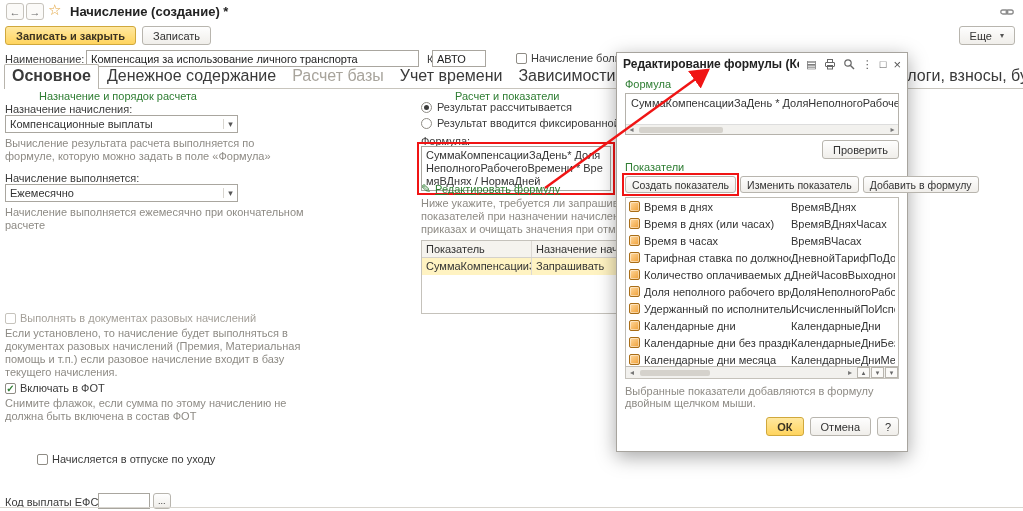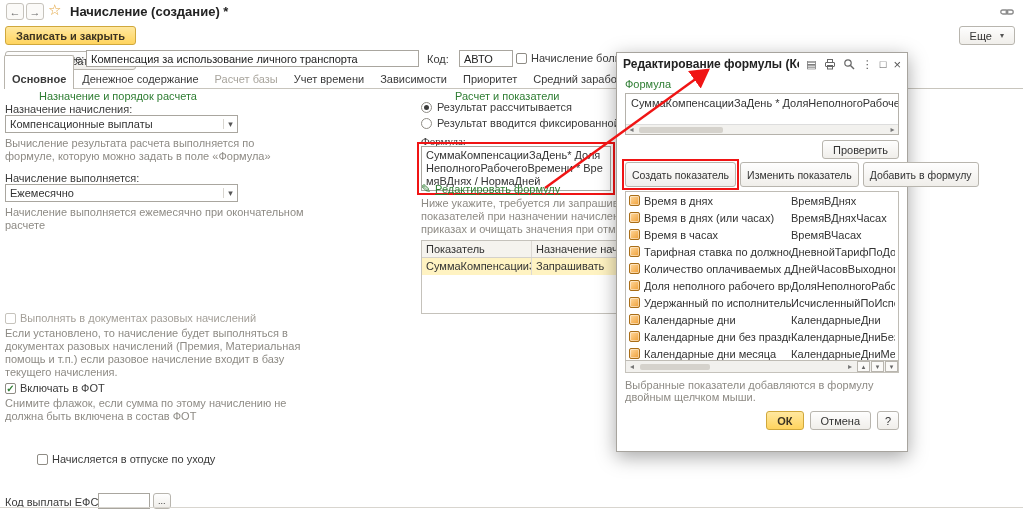--- a/index.html
+++ b/index.html
@@ -38,30 +38,30 @@
                    width:5px; height:5px; border-radius:50%; background:#3c3c3c; }
 
   
   .navbtn { position:absolute; width:18px; height:17px; display:flex; align-items:center;
             justify-content:center; border:1px solid #c6c3bc; border-radius:3px;
             background:#fbfaf8; color:#666; font-size:11px; }
   .star { position:absolute; left:48px; top:1px; font-size:15px; color:#e2a33c; }
   .wtitle { position:absolute; left:70px; top:4px; font-size:13px; font-weight:bold; color:#222; white-space:nowrap; }
   .linkicon { position:absolute; left:1000px; top:5px; }
 
-  .cmdbar { position:absolute; left:5px; top:26px; display:flex; gap:6px;flex-direction:column; }
+  .cmdbar { position:absolute; left:5px; top:26px; display:flex; gap:6px; }
   .morebtn { position:absolute; right:8px; top:26px; gap:4px; }
   .morebtn .mcaret { font-size:8px; color:#555; margin-left:4px; }
 
   .headrow-label { position:absolute; white-space:nowrap; }
 
   
   .tabs { position:absolute; left:4px; top:70px; right:0; height:19px;
           display:flex; align-items:flex-end; border-bottom:1px solid #c8c5bd; }
-  .tab { padding:17px 7px 3px; font-size:11px; white-space:nowrap; color:#3a3a3a;
+  .tab { padding:2px 7px 3px; font-size:16px; white-space:nowrap; color:#3a3a3a;
          border:1px solid transparent; border-bottom:none; }
   .tab.active { background:#fff; border-color:#b8b4ac; border-radius:2px 2px 0 0;
                 margin-bottom:-1px; padding-bottom:4px; font-weight:bold; }
   .tab.disabled { color:#a8a49c; }
 
   
   .abs { position:absolute; }
 
   
   .fwrap { position:absolute; left:421px; top:146px; width:190px; }
@@ -96,21 +96,21 @@
   .dsec { color:#2e7d32; margin:2px 0 3px; }
   .dfbox { position:relative; border:1px solid #b5b2ab; height:42px; background:#fff; }
   .dftext { padding:3px 5px; white-space:nowrap; overflow:hidden; }
   .dscroll { position:absolute; left:0; right:0; bottom:0; height:10px; background:#f2f1ee;
              border-top:1px solid #ddd; display:flex; align-items:center; font-size:8px; color:#777; }
   .dscroll .thumb { height:6px; width:84px; background:#d5d2cc; margin-left:2px; border-radius:2px; }
   .dscroll .sarr { width:11px; text-align:center; }
   .dscroll .spacer { flex:1; }
   .checkrow { text-align:right; margin:5px 0 1px; }
   .dtoolbar { display:flex; gap:4px; margin-top:3px; }
-  .dtoolbar .btn { height:25px; font-size:10.5px; padding:0 6px; }
+  .dtoolbar .btn { height:17px; font-size:10.5px; padding:0 6px; }
   .createwrap { position:relative; }
   .dlist { margin-top:4px; border:1px solid #bfbcb5; height:170px; overflow:hidden; background:#fff; }
   .lrow { display:flex; align-items:center; height:17px; padding:0 3px; }
   .ind-icon { width:11px; height:11px; border:1px solid #a96d16; border-radius:2px; flex:0 0 auto;
               background:linear-gradient(135deg,#ffd9a0,#ef9f35);
               box-shadow:inset 0 0 0 1px rgba(255,255,255,.45); margin-right:4px; }
   .lname { flex:1; white-space:nowrap; overflow:hidden; }
   .lid { width:104px; white-space:nowrap; overflow:hidden; }
   .lfooter { height:12px; background:#f2f1ee; border:1px solid #c5c2bb; border-top:none;
              display:flex; align-items:center; font-size:8px; color:#777; }
@@ -156,21 +156,21 @@
       </span>
   </div>
   <span class="btn morebtn">
     <span>Еще</span>
     <span class="mcaret">▾</span>
   </span>
 
   <span class="headrow-label lbl" style="left:5px; top:53px;">Наименование:</span>
   <input class="input" style="position: absolute; left: 86px; top: 50px; width: 333px;" value="Компенсация за использование личного транспорта">
   <span class="headrow-label lbl" style="left:427px; top:53px;">Код:</span>
-  <input class="input" style="position: absolute; left: 459px; top: 50px; width: 54px;" value="АВТО">
+  <input class="input" style="position: absolute; left: 432px; top: 50px; width: 54px;" value="АВТО">
   <span class="cb" style="left:516px; top:52px;">
     <span class="box"></span>
     <span class="cblbl lbl">Начисление больше не используется</span>
   </span>
 
   <div class="tabs">
     <span class="tab active">Основное</span>
     <span class="tab">Денежное содержание</span>
     <span class="tab disabled">Расчет базы</span>
     <span class="tab">Учет времени</span>
@@ -223,21 +223,21 @@
 
   <span class="abs green" style="left:421px; top:90px;">Расчет и показатели</span>
   <span class="radio sel" style="left:421px; top:101px;">
     <span class="circle"></span>
     <span class="lbl">Результат рассчитывается</span>
   </span>
   <span class="radio" style="left:421px; top:117px;">
     <span class="circle"></span>
     <span class="lbl">Результат вводится фиксированной суммой</span>
   </span>
-  <span class="abs lbl" style="left:421px; top:135px;font-family:Liberation Serif, serif;">Формула:</span>
+  <span class="abs lbl" style="left:421px; top:135px;">Формула:</span>
 
   <div class="fwrap">
     <div class="fbox">СуммаКомпенсацииЗаДень* ДоляНеполногоРабочегоВремени * ВремяВДнях / НормаДней</div>
     <div class="red-outline"></div>
   </div>
 
   <span class="editlink">
     <span class="pencil">✎</span>
     <span class="txt">Редактировать формулу</span>
   </span>
@@ -291,20 +291,21 @@
           <span class="thumb"></span>
           <span class="spacer"></span>
           <span class="sarr">▸</span>
         </div>
       </div>
       <div class="checkrow">
         <span class="btn">
             <span>Проверить</span>
           </span>
       </div>
+      <div class="dsec">Показатели</div>
       <div class="dtoolbar">
         <span class="createwrap">
           <span class="btn">
               <span>Создать показатель</span>
             </span>
           <span class="red-outline" style="inset:-3px;"></span>
         </span>
         <span class="btn">
             <span>Изменить показатель</span>
           </span>

